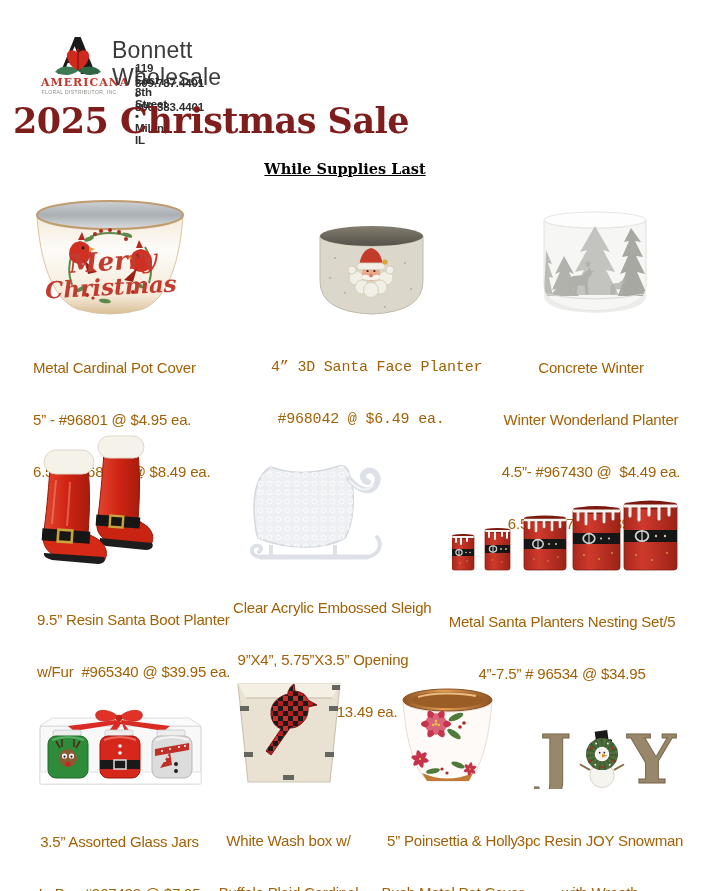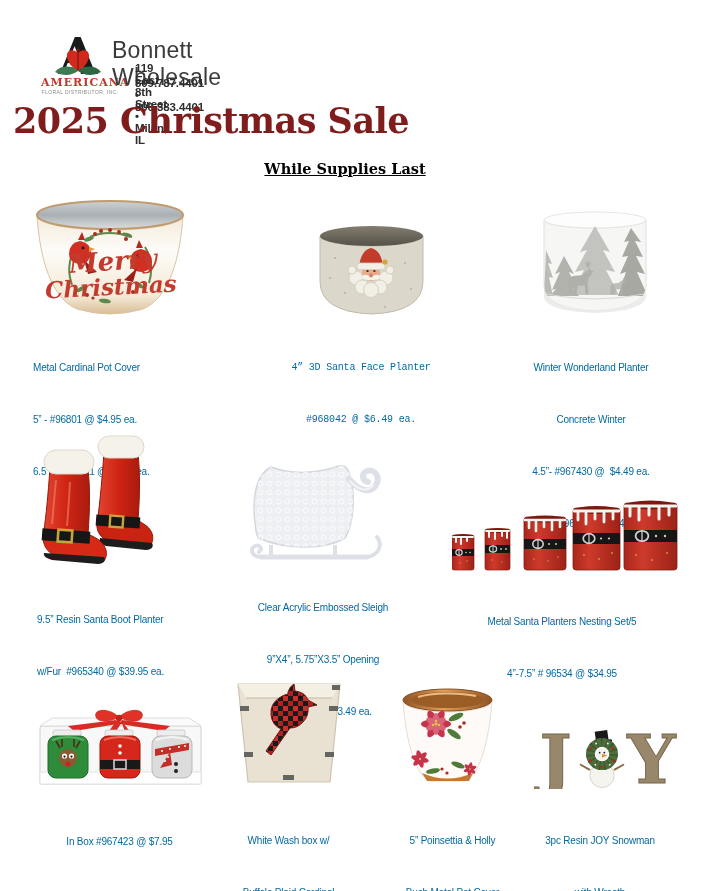--- a/index.html
+++ b/index.html
@@ -13,21 +13,21 @@
             font-size:5px;letter-spacing:.4px;color:#8b8b85;}
   .company{position:absolute;left:112px;top:37px;font-size:23px;color:#3a3a3a;letter-spacing:.2px;}
   .addr{position:absolute;left:135px;top:62px;font-size:11.5px;font-weight:600;color:#2d2d2d;letter-spacing:-.1px;}
   .phone{position:absolute;left:135px;top:77px;font-size:11.5px;font-weight:600;color:#2d2d2d;letter-spacing:-.1px;}
   
   .title{position:absolute;left:13px;top:100px;width:690px;
          font-family:"DejaVu Serif",serif;font-weight:800;font-size:35px;letter-spacing:-.5px;color:#7f1d1d;}
   .subtitle{position:absolute;left:0;top:160px;width:690px;text-align:center;
             font-family:"DejaVu Serif",serif;font-weight:bold;font-size:14.5px;color:#000;text-decoration:underline;}
   
-  .cap{position:absolute;font-size:10px;line-height:17.4px;letter-spacing:-.2px;color:#0369a1;white-space:pre;}
+  .cap{position:absolute;font-size:15px;line-height:17.4px;letter-spacing:-.2px;color:#a16207;white-space:pre;}
   .capL{text-align:left;} .capC{text-align:center;}
   .img{position:absolute;}
   svg{display:block;}
 </style>
 </head>
 <body>
 
 <div class="page">
 
   <div class="abs">
@@ -166,22 +166,22 @@
     </g>
     <g fill="#b0b0ab">
       <path d="M30,84 l1,-12 q0,-5 4,-6 l10,-1 q2,-4 5,-4 l1,-4 1.6,3.6 3,.4 -2,2.6 q0,3 -3,3.6 l-1,7 1,10 -3,0 -1,-9 -7,.6 -1,8.4 -3,0 .4,-8 q-3,.4 -3,3 l-.4,5 Z"></path>
       <path d="M49,57 l-2,-5 2,1 1,-3 1,3 2,-1 -2,5 Z"></path>
       <path d="M72,84 l.6,-7 q0,-3 2.6,-3.6 l6,-0.6 q1.4,-2.6 3.4,-2.6 l.6,-2.6 1,2.2 2,.4 -1.4,1.6 q0,2 -2,2.4 l-.6,4.4 .6,6 -2,0 -.6,-5.4 -4.4,.4 -.6,5 -2,0 Z" opacity=".8"></path>
     </g>
     <path d="M6,75 Q6,99 57,101 Q108,99 108,75 L108,86 Q108,101 57,103 Q6,101 6,86 Z" fill="#ececea"></path>
     <path d="M8,84 Q57,94 106,84" stroke="#d7d7d4" stroke-width="1" fill="none"></path>
   </svg>
   <div class="cap capC" style="left:496px;top:324px;width:190px;">
+    <div>Concrete Winter</div>
     <div>Winter Wonderland Planter</div>
-    <div>Concrete Winter</div>
     <div>4.5”- #967430 @  $4.49 ea.</div>
     <div>6.5”- #96743 @ $9.49 ea.</div>
   </div>
 
   <svg class="img" style="left:40px;top:430px;" width="122" height="140" viewBox="0 0 122 140">
     <defs>
       <linearGradient id="bootr" x1="0" y1="0" x2="1" y2="0">
         <stop offset="0" stop-color="#e24530"></stop>
           <stop offset=".5" stop-color="#cf2413"></stop>
           <stop offset="1" stop-color="#a81c0e"></stop>
@@ -365,20 +365,21 @@
           <circle cx="141" cy="41" r="1"></circle>
         <circle cx="147" cy="40" r="1"></circle>
           <circle cx="127" cy="55" r="1"></circle>
           <circle cx="130" cy="51" r="1"></circle>
         </g>
       <circle cx="138" cy="58" r="2" fill="#222"></circle>
         <circle cx="138" cy="65" r="2" fill="#222"></circle>
     </g>
   </svg>
   <div class="cap capC" style="left:27px;top:798px;width:185px;">
+    <div>3.5” Assorted Glass Jars</div>
     <div>In Box #967423 @ $7.95</div>
   </div>
 
   <svg class="img" style="left:228px;top:676px;" width="122" height="112" viewBox="0 0 122 112">
     <defs>
       <pattern id="buff" width="10" height="10" patternUnits="userSpaceOnUse">
         <rect width="10" height="10" fill="#b32020"></rect>
         <rect x="0" y="0" width="5" height="5" fill="#1a1a1a"></rect>
         <rect x="5" y="5" width="5" height="5" fill="#1a1a1a"></rect>
         <rect x="5" y="0" width="5" height="5" fill="#c8302a"></rect>

